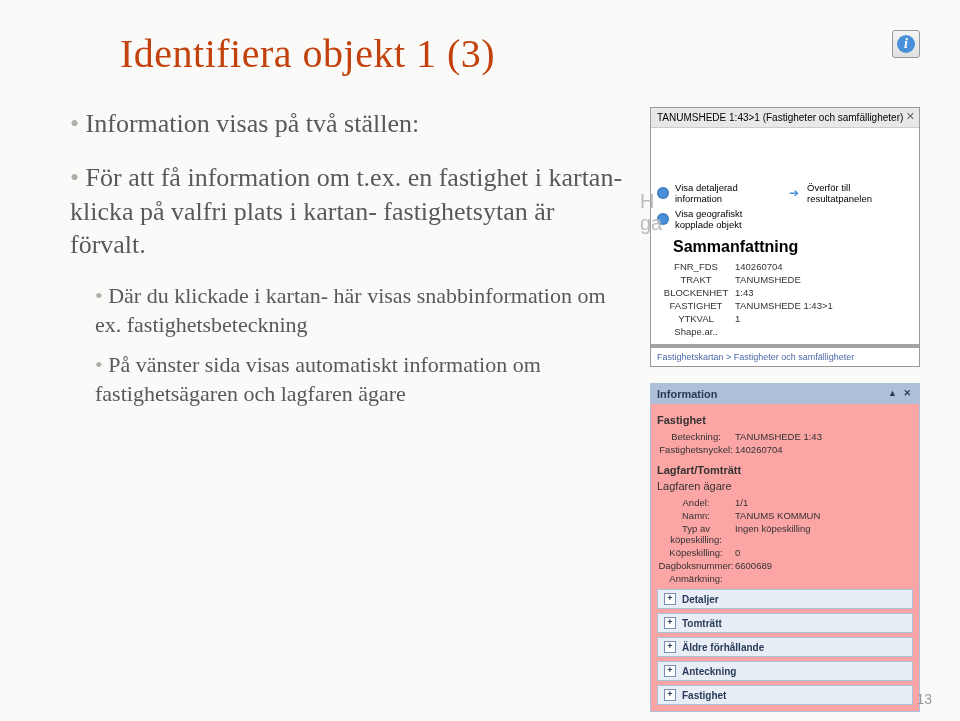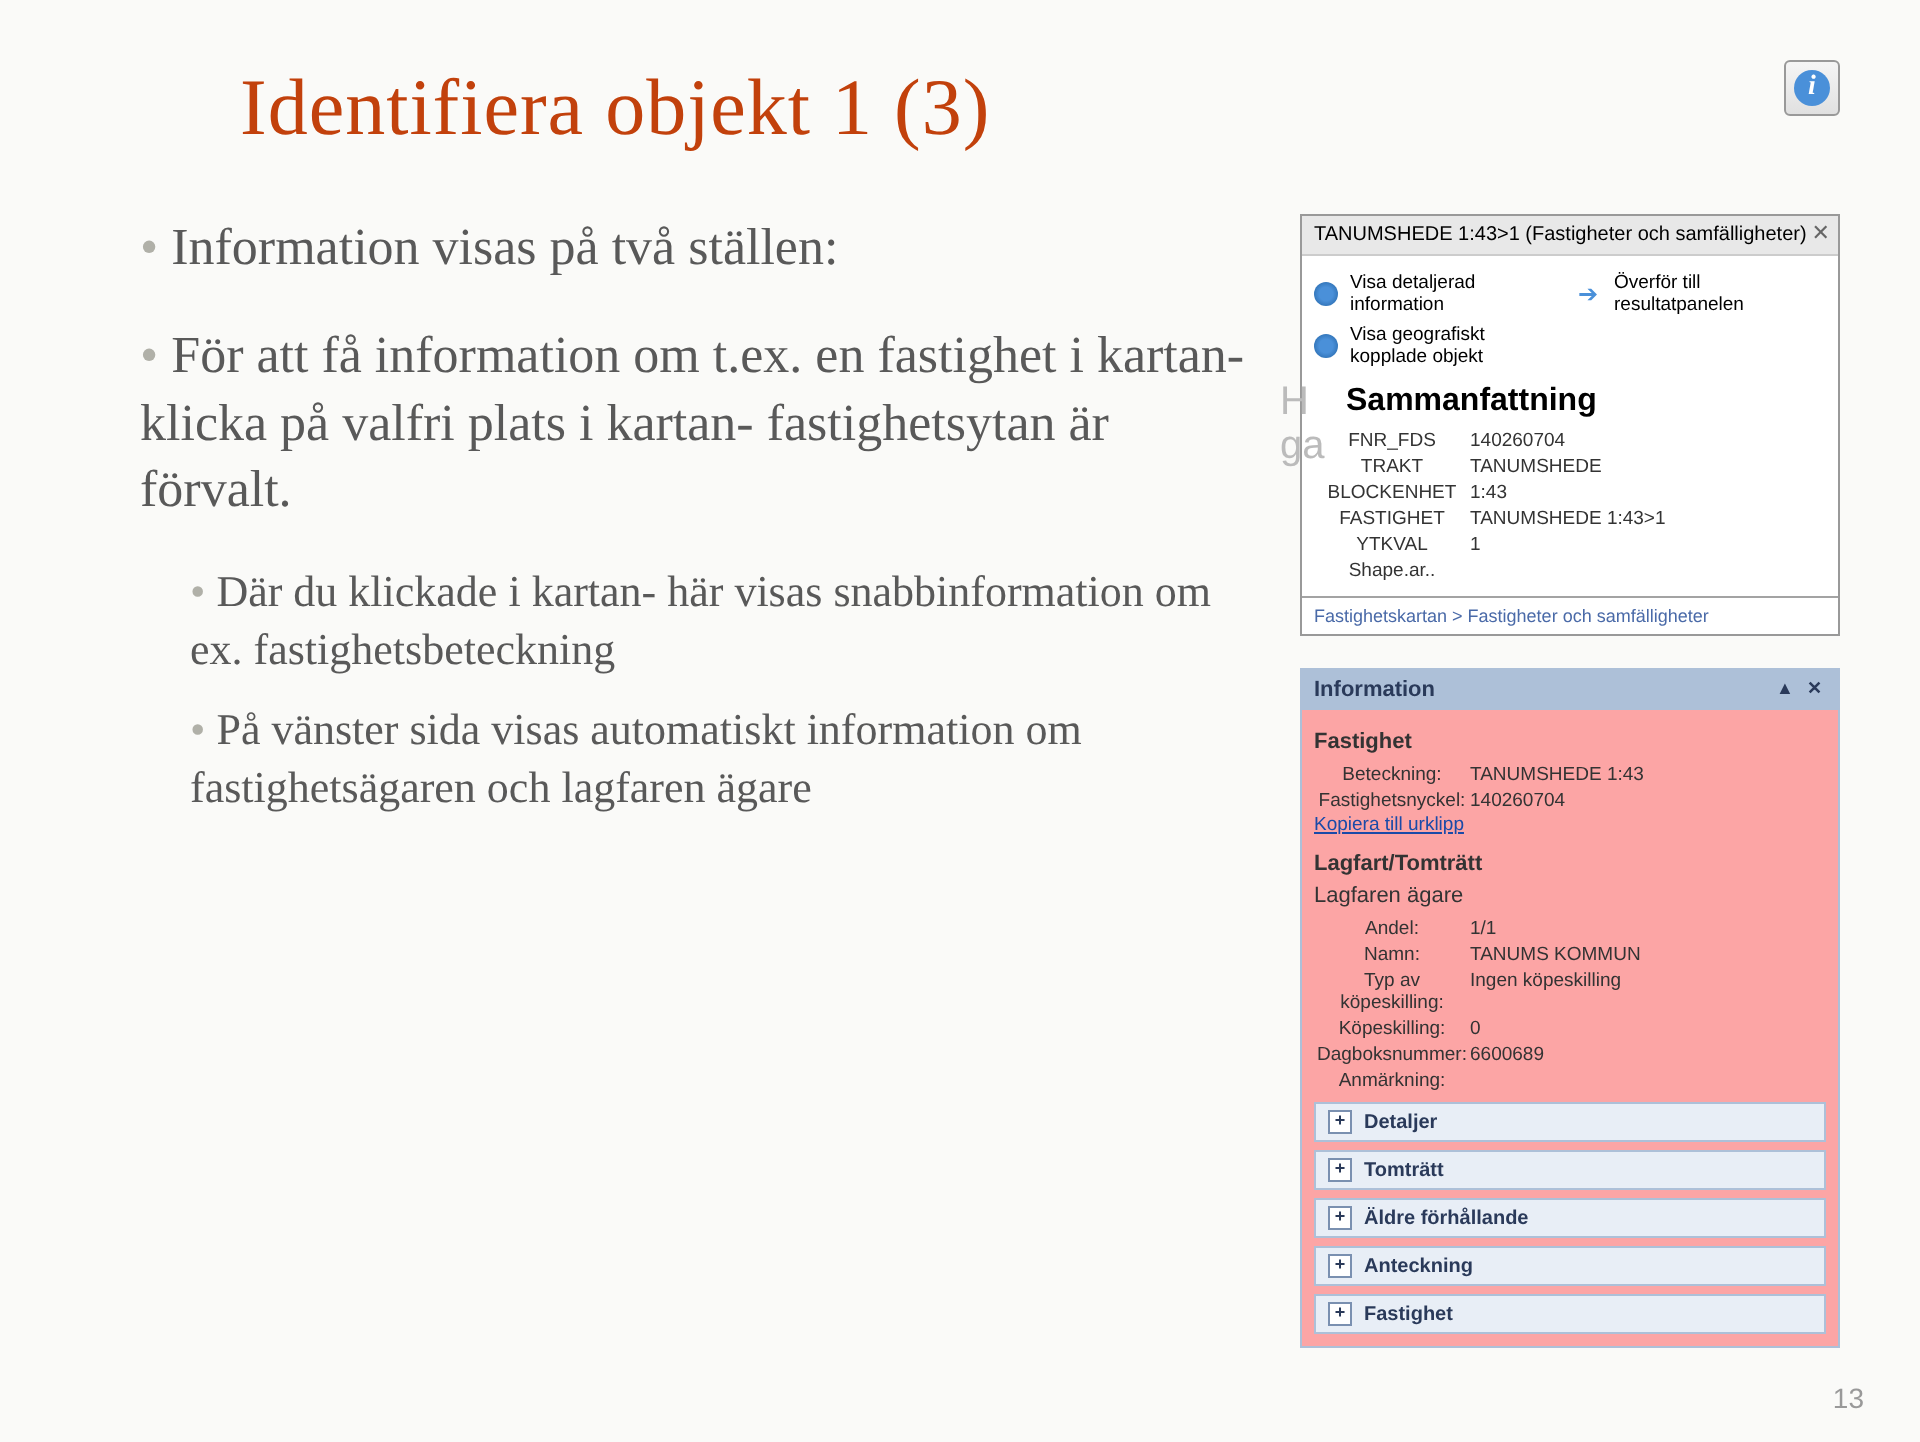--- a/index.html
+++ b/index.html
@@ -128,21 +128,21 @@
     display: flex;
     font-size: 9.5px;
     padding: 1px 0;
   }
   .kv .k { width: 78px; color: #333; text-align: center; }
   .kv .v { color: #333; }
   .breadcrumb {
     font-size: 9px;
     color: #4a6aa8;
     padding: 4px 6px;
-    border-top: 1px solid #a3a3a3;
+    border-top: 4px solid #a3a3a3;
   }
   .info-panel {
     border: 1px solid #adc0d8;
     background: #fca5a5;
   }
   .info-title {
     background: #adc0d8;
     color: #2a3a5a;
     font-weight: bold;
     padding: 4px 6px;
@@ -178,21 +178,21 @@
     background: #fff;
     font-size: 9px;
     line-height: 9px;
     text-align: center;
     color: #2a3a5a;
   }
   .popup-top-grid {
     display: flex;
     gap: 8px;
   }
-  .popup-top-grid .col { flex: 1; }
+  .popup-top-grid .col { flex: 1; margin-top: 46px; }
   .blurtext {
     position: absolute;
     left: 640px;
     top: 190px;
     font-family: Arial, sans-serif;
     font-size: 20px;
     color: #bbb;
     line-height: 1.1;
   }
   .page-num {
@@ -289,21 +289,20 @@
       <div class="info-body">
         <div class="section-head">Fastighet</div>
         <div class="kv">
             <span class="k">Beteckning:</span>
             <span class="v">TANUMSHEDE 1:43</span>
           </div>
         <div class="kv">
             <span class="k">Fastighetsnyckel:</span>
             <span class="v">140260704</span>
           </div>
-        <div class="link-blue">Kopiera till urklipp</div>
 
         <div class="section-head" style="margin-top:8px">Lagfart/Tomträtt</div>
         <div class="section-head" style="font-weight:normal">Lagfaren ägare</div>
         <div class="kv">
             <span class="k">Andel:</span>
             <span class="v">1/1</span>
           </div>
         <div class="kv">
             <span class="k">Namn:</span>
             <span class="v">TANUMS KOMMUN</span>

